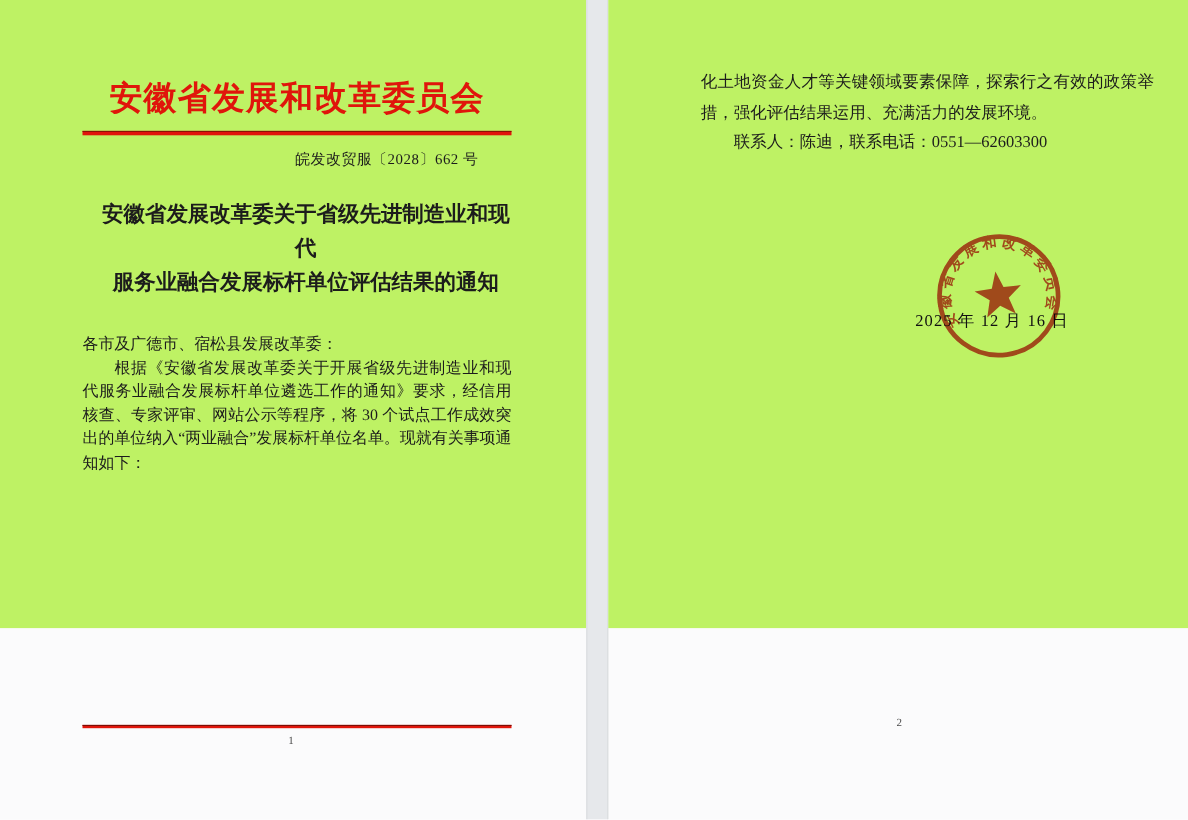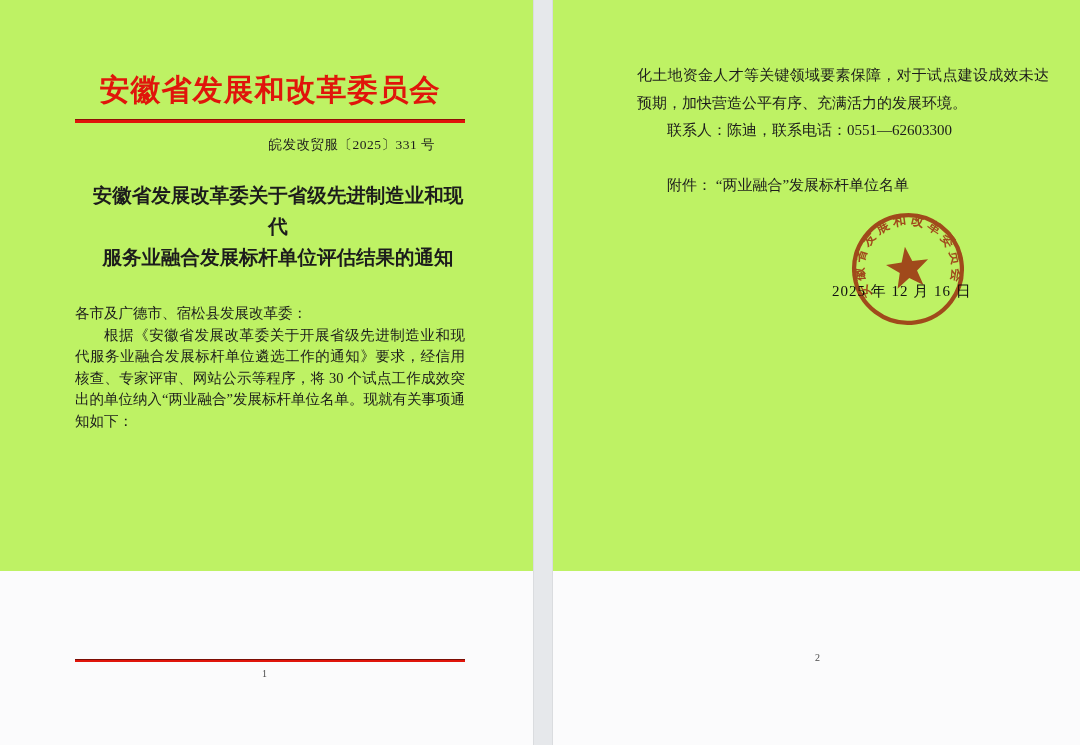--- a/index.html
+++ b/index.html
@@ -45,44 +45,43 @@
   .issue-date{position:absolute;left:279px;top:282px;font-size:15px;letter-spacing:1px;color:#111;}
   .pageno-2{left:262px;top:652px;}
 </style>
 </head>
 <body>
 
 <div class="page page-left">
   <div class="p1-content">
     <div class="agency-header">安徽省发展和改革委员会</div>
     <div class="red-rule"></div>
-    <div class="doc-number">皖发改贸服〔2025〕331 号</div>
+    <div class="doc-number">皖发改贸服〔2028〕662 号</div>
     <div class="doc-title">
       <div>安徽省发展改革委关于省级先进制造业和现代</div>
       <div>服务业融合发展标杆单位评估结果的通知</div>
     </div>
     <div class="salutation">各市及广德市、宿松县发展改革委：</div>
 
     <p class="body-par"><span>根据《安徽省发展改革委关于开展省级先进制造业和现代服务业融合发展标杆单位遴选工作的通知》要求，经信用核查、专家评审、网站公示等程序，将 30 个试点工作成效突出的单位纳入“两业融合”发展标杆单位名单。现就有关事项通知如下：</span></p>
 
 
 
   </div>
 
   <div class="p1-footer-line"></div>
   <div class="pageno pageno-1">1</div>
 </div>
 
 <div class="gutter"></div>
 
 <div class="page page-right">
   <div class="p2-content">
-    <p class="cont-par">化土地资金人才等关键领域要素保障，对于试点建设成效未达预期，加快营造公平有序、充满活力的发展环境。</p>
+    <p class="cont-par">化土地资金人才等关键领域要素保障，探索行之有效的政策举措，强化评估结果运用、充满活力的发展环境。</p>
     <p class="contact-line">联系人：陈迪，联系电话：0551—62603300</p>
-    <p class="attachment-line">附件： “两业融合”发展标杆单位名单</p>
   </div>
 
   <div class="issue-date">2025 年 12 月 16 日</div>
 
   <svg class="seal" viewBox="0 0 124 124">
     <circle cx="62" cy="62" r="53" fill="none" stroke="#cf271b" stroke-width="4.2"></circle>
     <polygon fill="#cf271b" points="62,40 67.3,54.7 82.9,55.2 70.6,64.8 74.9,79.8 62,71 49.1,79.8 53.4,64.8 41.1,55.2 56.7,54.7"></polygon>
     <defs>
       <path id="sealArc" d="M 25.96,87.24 A 44,44 0 1 1 98.04,87.24" fill="none"></path>
     </defs>

